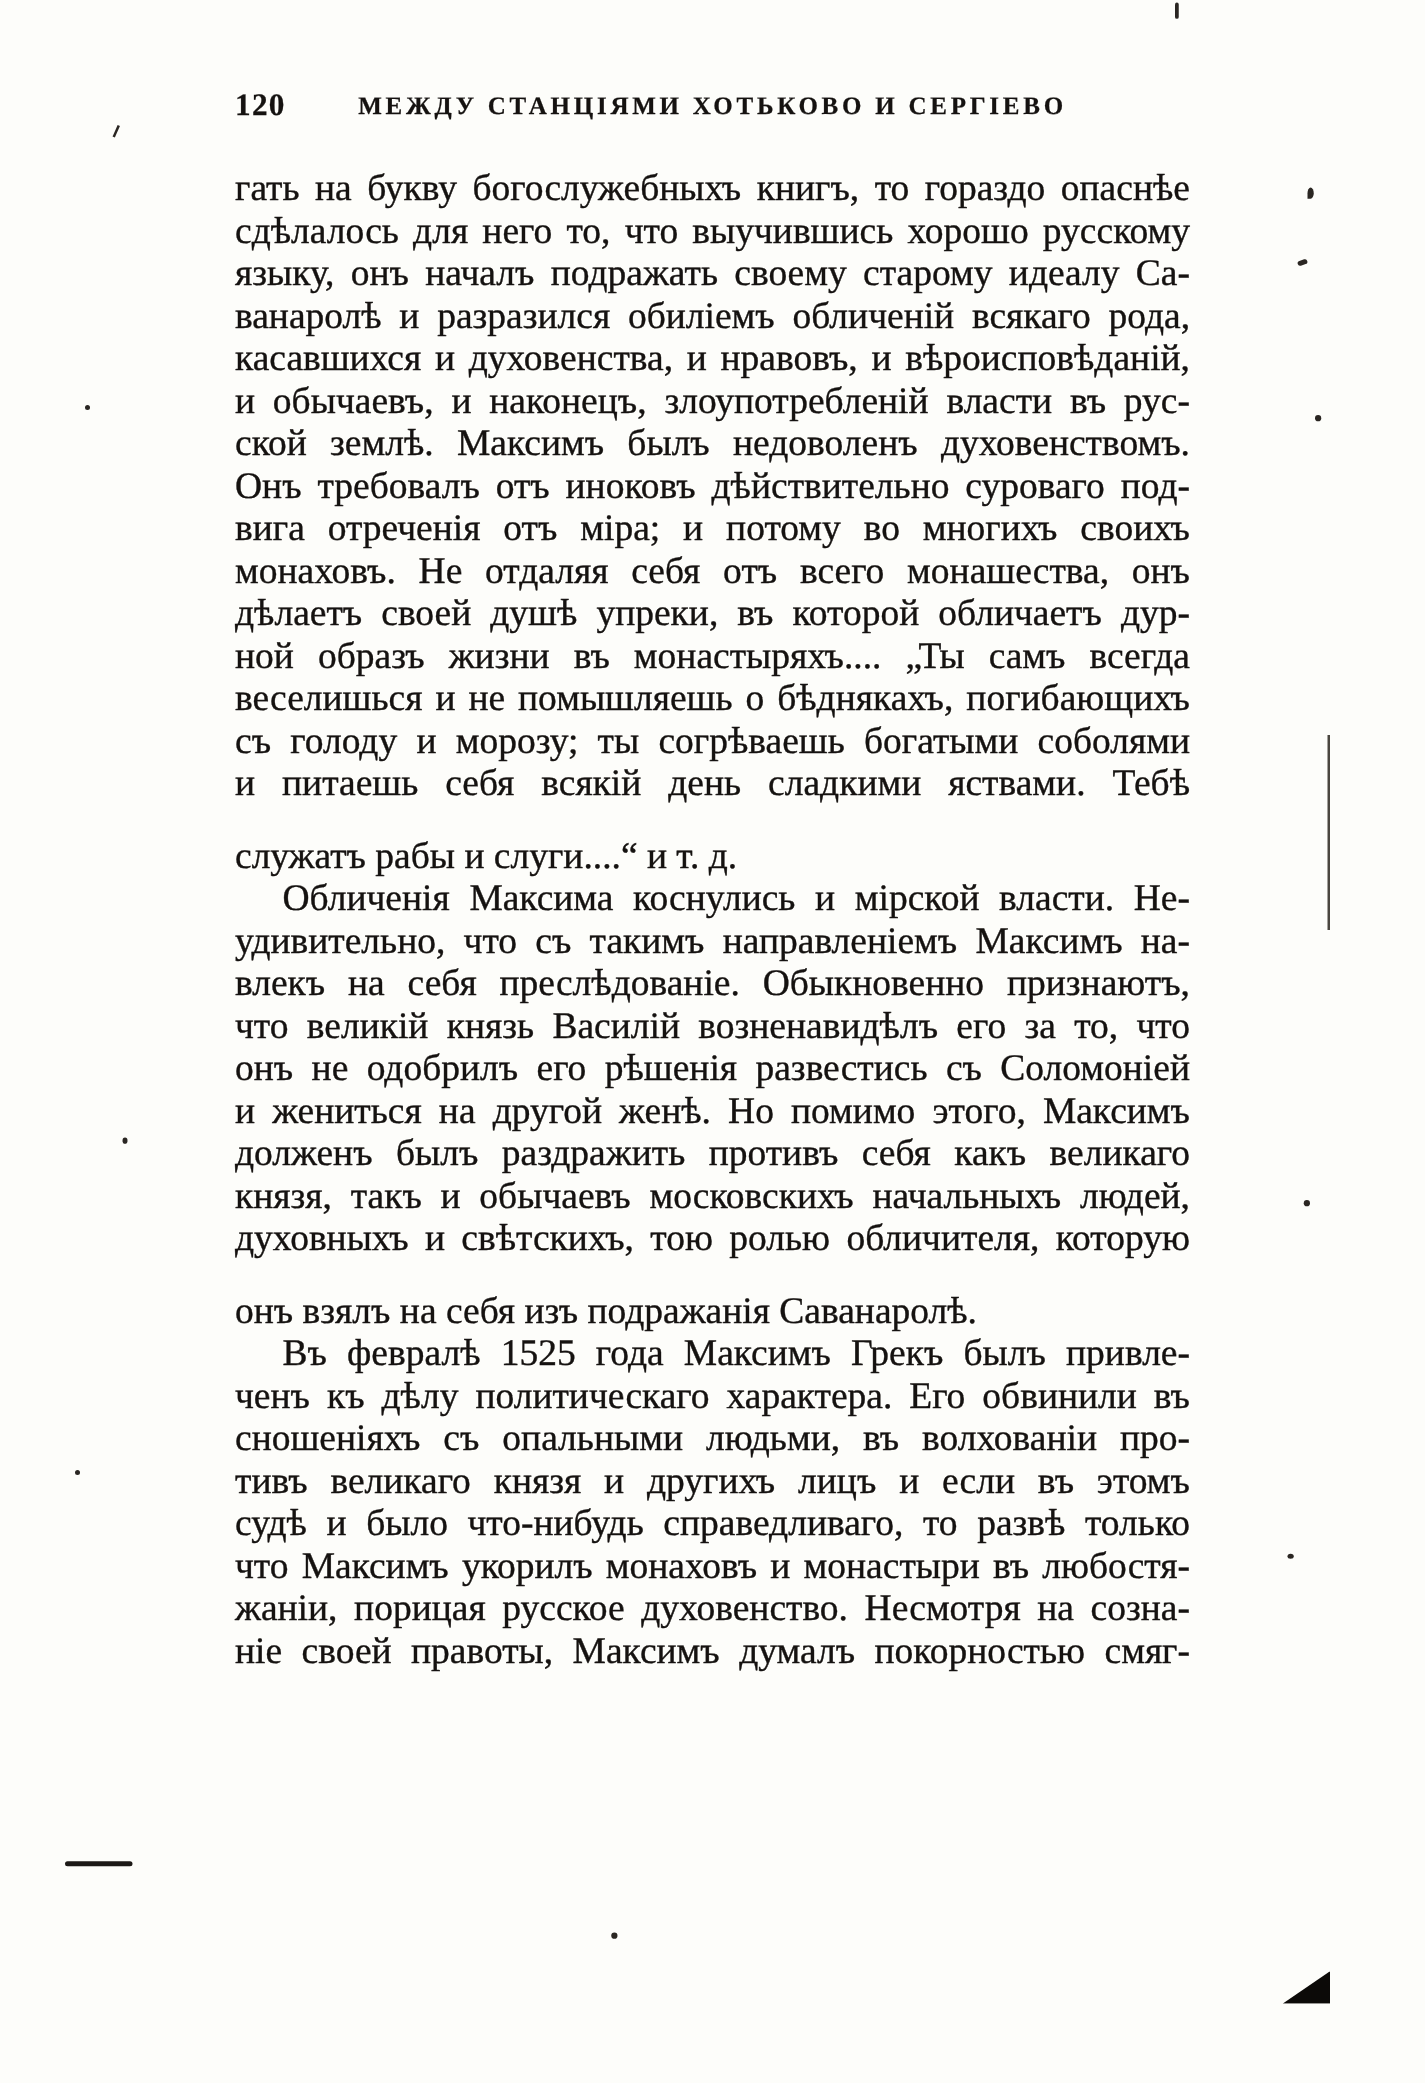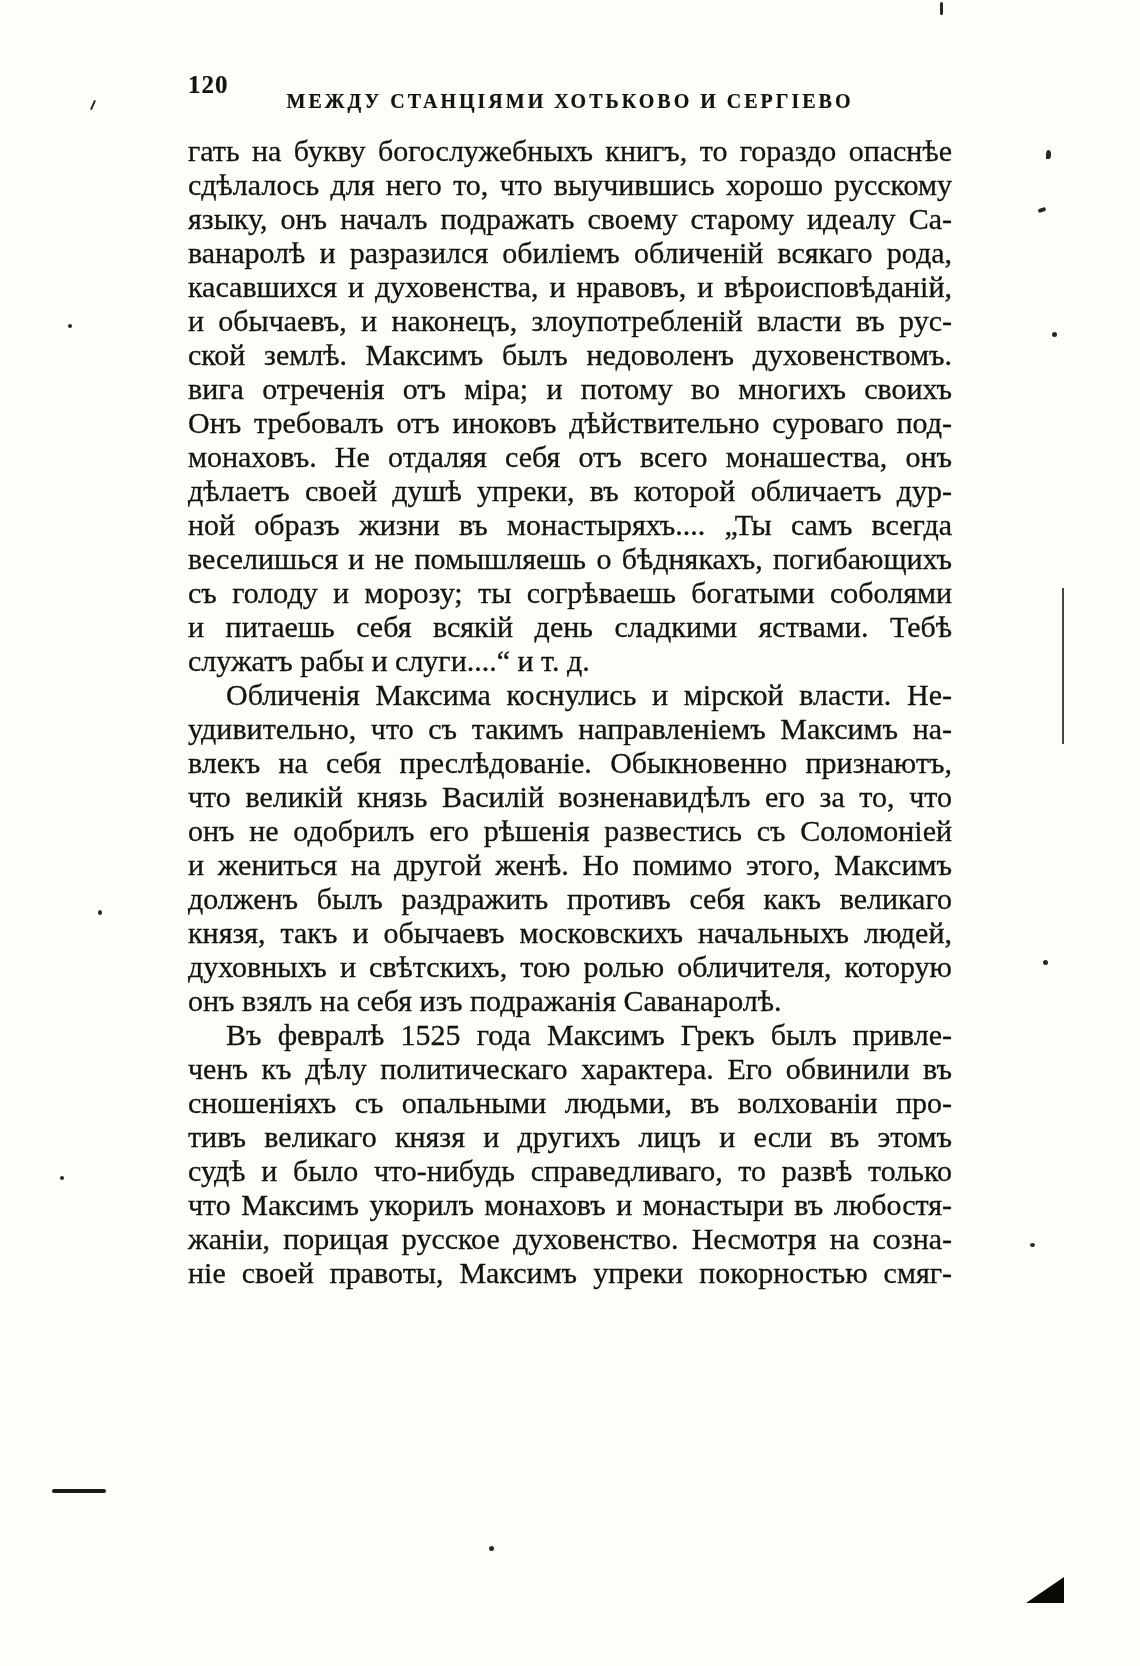--- a/index.html
+++ b/index.html
@@ -15,32 +15,32 @@
 
   .header {
     position: absolute; top: 70px; left: 188px; width: 764px; height: 32px;
   }
   .page-number {
     position: absolute; left: 0; top: 1px;
     font-size: 25px; font-weight: bold; letter-spacing: 1px;
     -webkit-text-stroke: 0.2px #151210;
   }
   .header-title {
-    position: absolute; left: 50%; transform: translateX(-50%); top: 20px;
+    position: absolute; left: 50%; transform: translateX(-50%); top: 4px;
     font-size: 20px; font-weight: bold; letter-spacing: 3px; white-space: nowrap;
     -webkit-text-stroke: 0.2px #151210;
   }
 
   .body-text {
     position: absolute; left: 188px; top: 134px; width: 764px;
     font-size: 30px; line-height: 34px;
     -webkit-text-stroke: 0.3px #151210;
   }
   .line { text-align: justify; text-align-last: justify; }
-  .line.no-justify { text-align-last: left; }
+  .line.no-justify { text-align-last: left; margin-top: 24px; }
   .line.indent { text-indent: 38px; }
 
   
   .art { position: absolute; background: #2a2622; }
   .art-slash        { left: 92px;  top: 100px;  width: 2px;  height: 10px; transform: rotate(24deg); }
   .art-topright     { left: 940px; top: 2px;    width: 3px;  height: 13px; border-radius: 2px; }
   .art-comma-1      { left: 1046px;top: 150px;  width: 5px;  height: 9px;  border-radius: 50% 50% 50% 0; }
   .art-tick-1       { left: 1038px;top: 208px;  width: 8px;  height: 4px;  transform: rotate(-18deg); border-radius: 2px; }
   .art-dot-1        { left: 1052px;top: 332px;  width: 5px;  height: 5px;  border-radius: 50%; }
   .art-dot-left-1   { left: 68px;  top: 324px;  width: 4px;  height: 4px;  border-radius: 50%; }
@@ -68,22 +68,22 @@
   </div>
 
   <div class="body-text">
       <div class="line">гать на букву богослужебныхъ книгъ, то гораздо опаснѣе</div>
       <div class="line">сдѣлалось для него то, что выучившись хорошо русскому</div>
       <div class="line">языку, онъ началъ подражать своему старому идеалу Са-</div>
       <div class="line">ванаролѣ и разразился обиліемъ обличеній всякаго рода,</div>
       <div class="line">касавшихся и духовенства, и нравовъ, и вѣроисповѣданій,</div>
       <div class="line">и обычаевъ, и наконецъ, злоупотребленій власти въ рус-</div>
       <div class="line">ской землѣ. Максимъ былъ недоволенъ духовенствомъ.</div>
+      <div class="line">Онъ требовалъ отъ иноковъ дѣйствительно суроваго под-</div>
       <div class="line">вига отреченія отъ міра; и потому во многихъ своихъ</div>
-      <div class="line">Онъ требовалъ отъ иноковъ дѣйствительно суроваго под-</div>
       <div class="line">монаховъ. Не отдаляя себя отъ всего монашества, онъ</div>
       <div class="line">дѣлаетъ своей душѣ упреки, въ которой обличаетъ дур-</div>
       <div class="line">ной образъ жизни въ монастыряхъ.... „Ты самъ всегда</div>
       <div class="line">веселишься и не помышляешь о бѣднякахъ, погибающихъ</div>
       <div class="line">съ голоду и морозу; ты согрѣваешь богатыми соболями</div>
       <div class="line">и питаешь себя всякій день сладкими яствами. Тебѣ</div>
       <div class="line no-justify">служатъ рабы и слуги....“ и т. д.</div>
       <div class="line indent">Обличенія Максима коснулись и мірской власти. Не-</div>
       <div class="line">удивительно, что съ такимъ направленіемъ Максимъ на-</div>
       <div class="line">влекъ на себя преслѣдованіе. Обыкновенно признаютъ,</div>
@@ -94,21 +94,21 @@
       <div class="line">князя, такъ и обычаевъ московскихъ начальныхъ людей,</div>
       <div class="line">духовныхъ и свѣтскихъ, тою ролью обличителя, которую</div>
       <div class="line no-justify">онъ взялъ на себя изъ подражанія Саванаролѣ.</div>
       <div class="line indent">Въ февралѣ 1525 года Максимъ Грекъ былъ привле-</div>
       <div class="line">ченъ къ дѣлу политическаго характера. Его обвинили въ</div>
       <div class="line">сношеніяхъ съ опальными людьми, въ волхованіи про-</div>
       <div class="line">тивъ великаго князя и другихъ лицъ и если въ этомъ</div>
       <div class="line">судѣ и было что-нибудь справедливаго, то развѣ только</div>
       <div class="line">что Максимъ укорилъ монаховъ и монастыри въ любостя-</div>
       <div class="line">жаніи, порицая русское духовенство. Несмотря на созна-</div>
-      <div class="line">ніе своей правоты, Максимъ упреки покорностью смяг-</div>
+      <div class="line">ніе своей правоты, Максимъ думалъ покорностью смяг-</div>
     </div>
 
   <div class="art art-slash"></div>
   <div class="art art-topright"></div>
   <div class="art art-comma-1"></div>
   <div class="art art-tick-1"></div>
   <div class="art art-dot-1"></div>
   <div class="art art-dot-left-1"></div>
   <div class="art art-vline"></div>
   <div class="art art-dot-left-2"></div>

